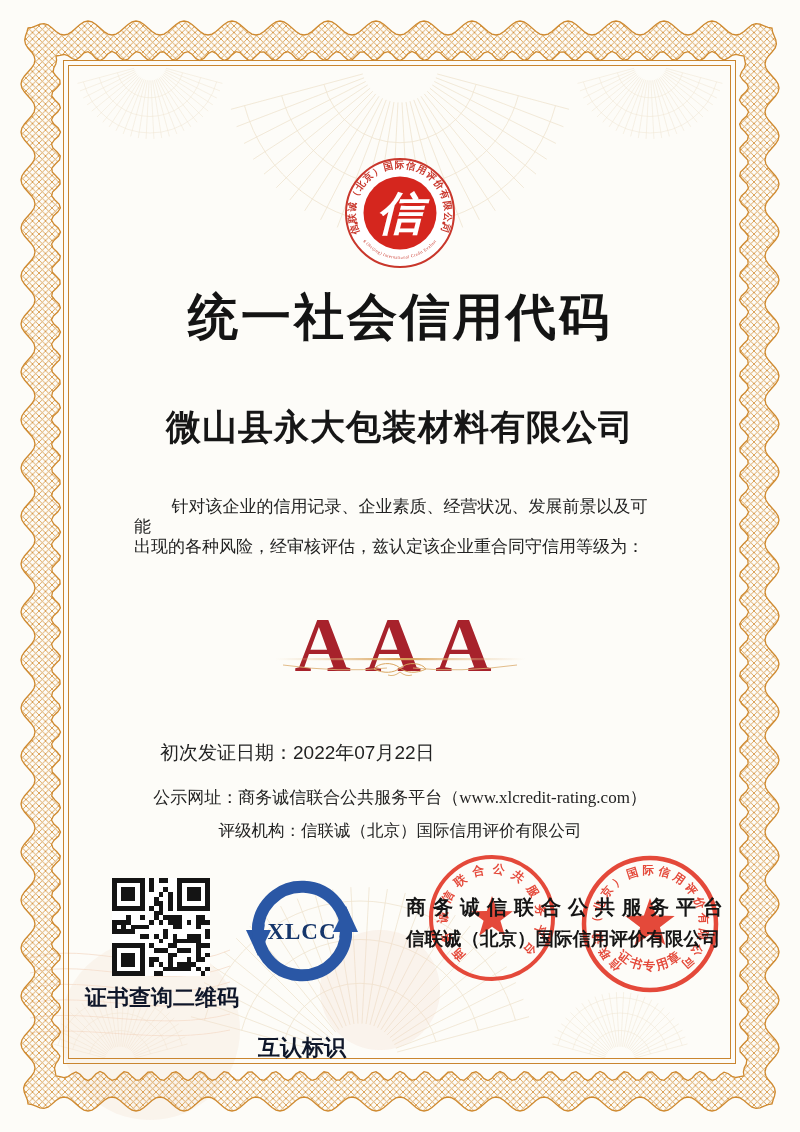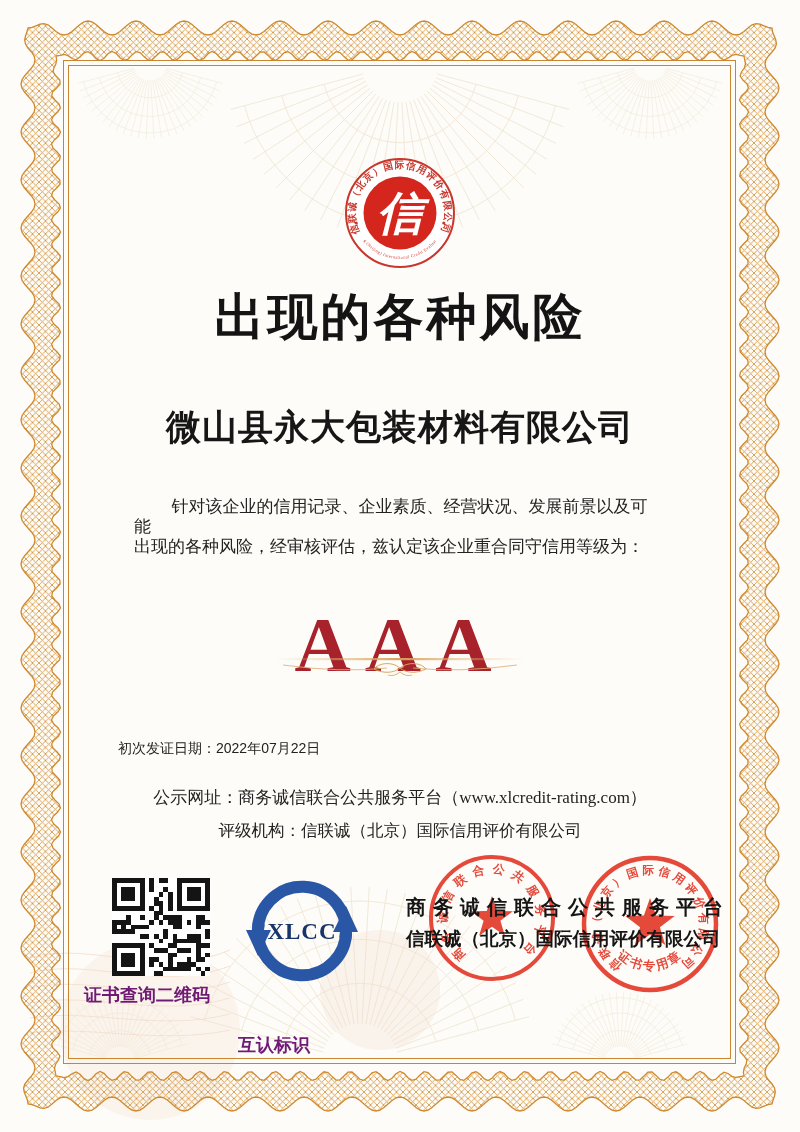--- a/index.html
+++ b/index.html
@@ -14,26 +14,26 @@
   #cert-title{top:284px;font-size:50px;font-weight:900;color:#141414;letter-spacing:3px;}
   #company-name{top:404px;font-size:35px;font-weight:800;letter-spacing:1px;color:#161616;
       font-family:"Liberation Sans","DejaVu Sans",sans-serif;}
   #credit-code{top:461px;font-size:15px;color:#3c3c3c;font-family:"Liberation Sans","DejaVu Sans",sans-serif;}
   #body-text{left:134px;top:497px;width:530px;font-size:17px;line-height:20px;color:#222;}
   #body-text .l1{display:block;text-indent:2.2em;}
   #body-text .l2{display:block;}
   #rating{top:564px;font-size:78px;font-weight:700;letter-spacing:14px;color:var(--rating_red,#a7222b);margin-top:36px;}
   #cert-no{top:690px;font-size:22px;letter-spacing:.5px;color:#1b1b1b;
       font-family:"Liberation Sans","DejaVu Sans",sans-serif;}
-  .date-line{top:740px;font-size:14px;color:#222;}
+  .date-line{top:740px;font-size:19px;color:#222;margin-left:42px;}
   .date-line .val{font-family:"Liberation Sans","DejaVu Sans",sans-serif;}
   #issue-date{left:118px;} #valid-date{left:428px;}
   #website-line{top:786px;font-size:17px;color:#222;}
   #agency-line{top:820px;font-size:16.5px;color:#222;}
-  .caption{font-size:18px;font-weight:700;color:#701a75;}
+  .caption{font-size:22px;font-weight:700;color:#0f172a;text-align:center;}
   #qr-caption{left:84px;top:983px;width:156px;}
   #mutual-caption{left:238px;top:1033px;width:128px;}
   #stamp-text-1{left:406px;top:894px;font-size:20px;font-weight:700;letter-spacing:7px;color:#151515;z-index:4;
       font-family:"Liberation Sans","DejaVu Sans",sans-serif;white-space:nowrap;}
   #stamp-text-2{left:406px;top:926px;font-size:18.5px;font-weight:700;color:#151515;z-index:4;
       font-family:"Liberation Sans","DejaVu Sans",sans-serif;white-space:nowrap;}
   #seals-svg{z-index:3;}
   svg text{font-family:"Liberation Serif","DejaVu Serif",serif;}
 </style>
 </head>
@@ -250,21 +250,21 @@
       <textPath href="#lg-top" startOffset="50%" text-anchor="middle">信联诚（北京）国际信用评价有限公司</textPath>
     </text>
     <text font-size="4.3" fill="#c9372c" letter-spacing="0.4">
       <textPath href="#lg-bot" startOffset="50%" text-anchor="middle">Xinliancheng (Beijing) International Credit Evaluation Co., Ltd</textPath>
     </text>
     <circle cx="26.2" cy="73" r="1.6" fill="#c9372c"></circle>
     <circle cx="113.8" cy="73" r="1.6" fill="#c9372c"></circle>
     <text x="70" y="79" text-anchor="middle" font-size="46" fill="#ffffff" font-style="italic" font-weight="700">信</text>
   </svg>
 
-  <div class="abs centered" id="cert-title">出现的各种风险</div>
+  <div class="abs centered" id="cert-title">统一社会信用代码</div>
   <div class="abs centered" id="company-name">微山县永大包装材料有限公司</div>
 
   <div class="abs" id="body-text">
     <span class="l1">针对该企业的信用记录、企业素质、经营状况、发展前景以及可能</span>
     <span class="l2">出现的各种风险，经审核评估，兹认定该企业重合同守信用等级为：</span>
   </div>
 
   <div class="abs centered" id="rating">AAA</div>
 
   <svg class="abs" style="left:275px;top:652px;" width="250" height="28" viewBox="0 0 250 28">

